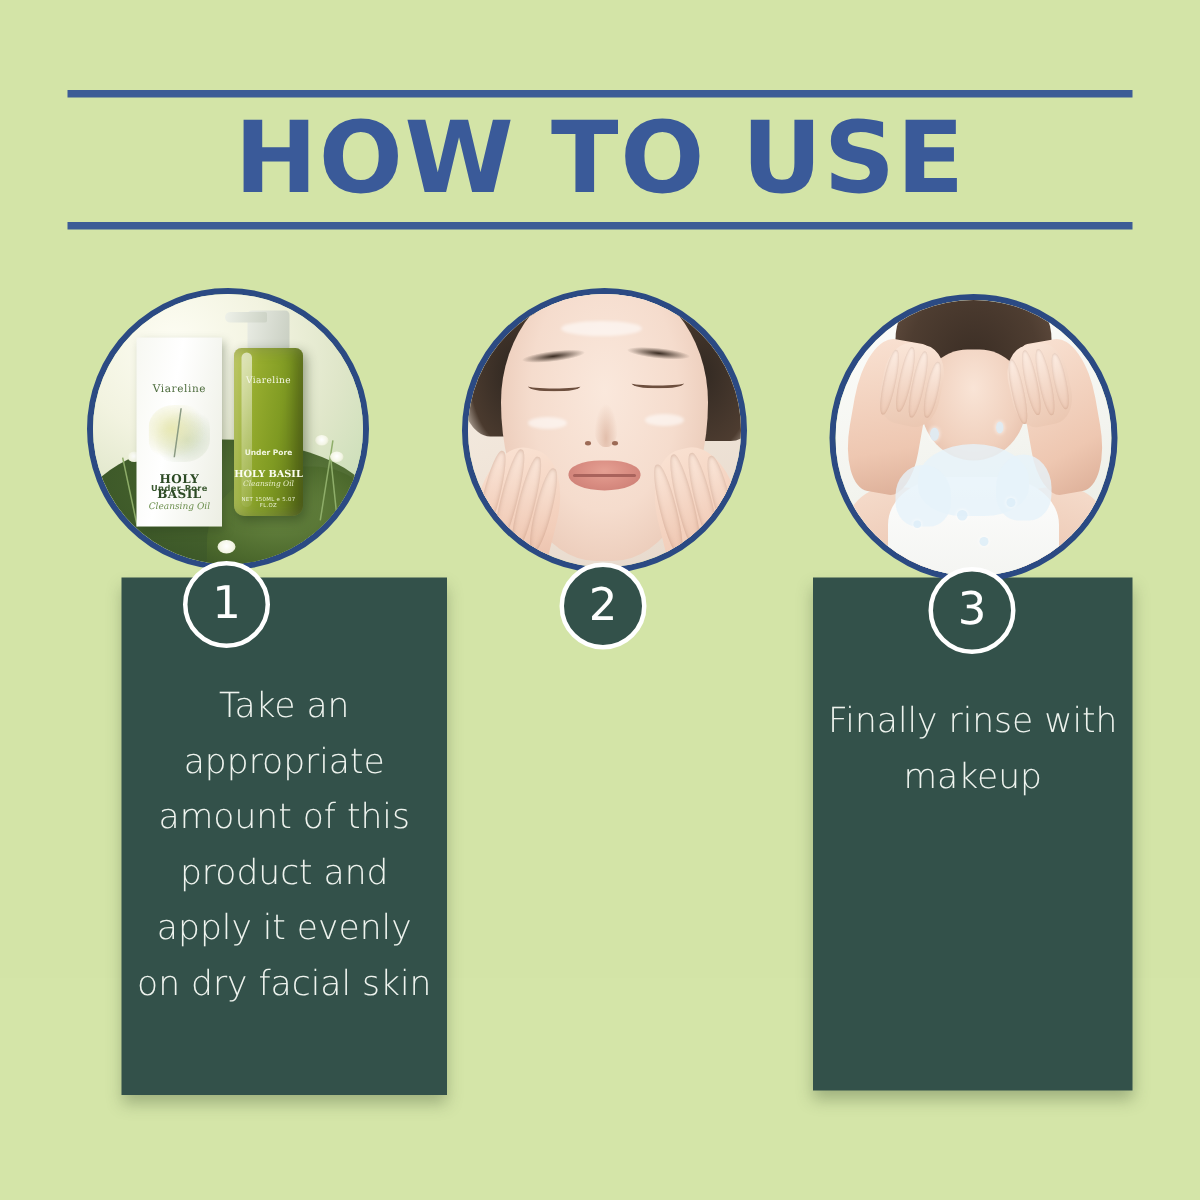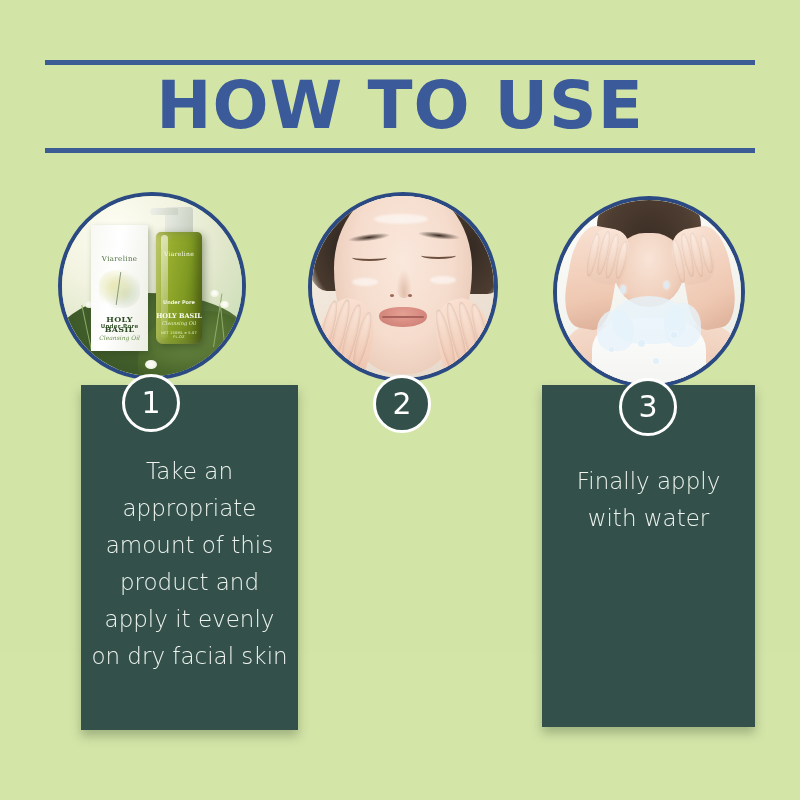--- a/index.html
+++ b/index.html
@@ -260,21 +260,21 @@
   <div class="rule top"></div>
   <div class="headline">HOW TO USE</div>
   <div class="rule bottom"></div>
 
   <div class="card" id="card-1">
     <div class="card-text">Take an appropriate amount of this product and apply it evenly on dry facial skin</div>
   </div>
 
 
   <div class="card" id="card-3">
-    <div class="card-text">Finally apply with water</div>
+    <div class="card-text">Finally rinse with makeup</div>
   </div>
 
   <div class="circle" id="circle-1">
     <div class="inner">
       <div class="p-bg"></div>
       <div class="p-ground"></div>
       <div class="p-moss"></div>
 
       <div class="stalk" style="left:16%;bottom:14%;height:26%;transform:rotate(-12deg);"></div>
       <div class="bloom" style="left:13%;bottom:38%;"></div>

